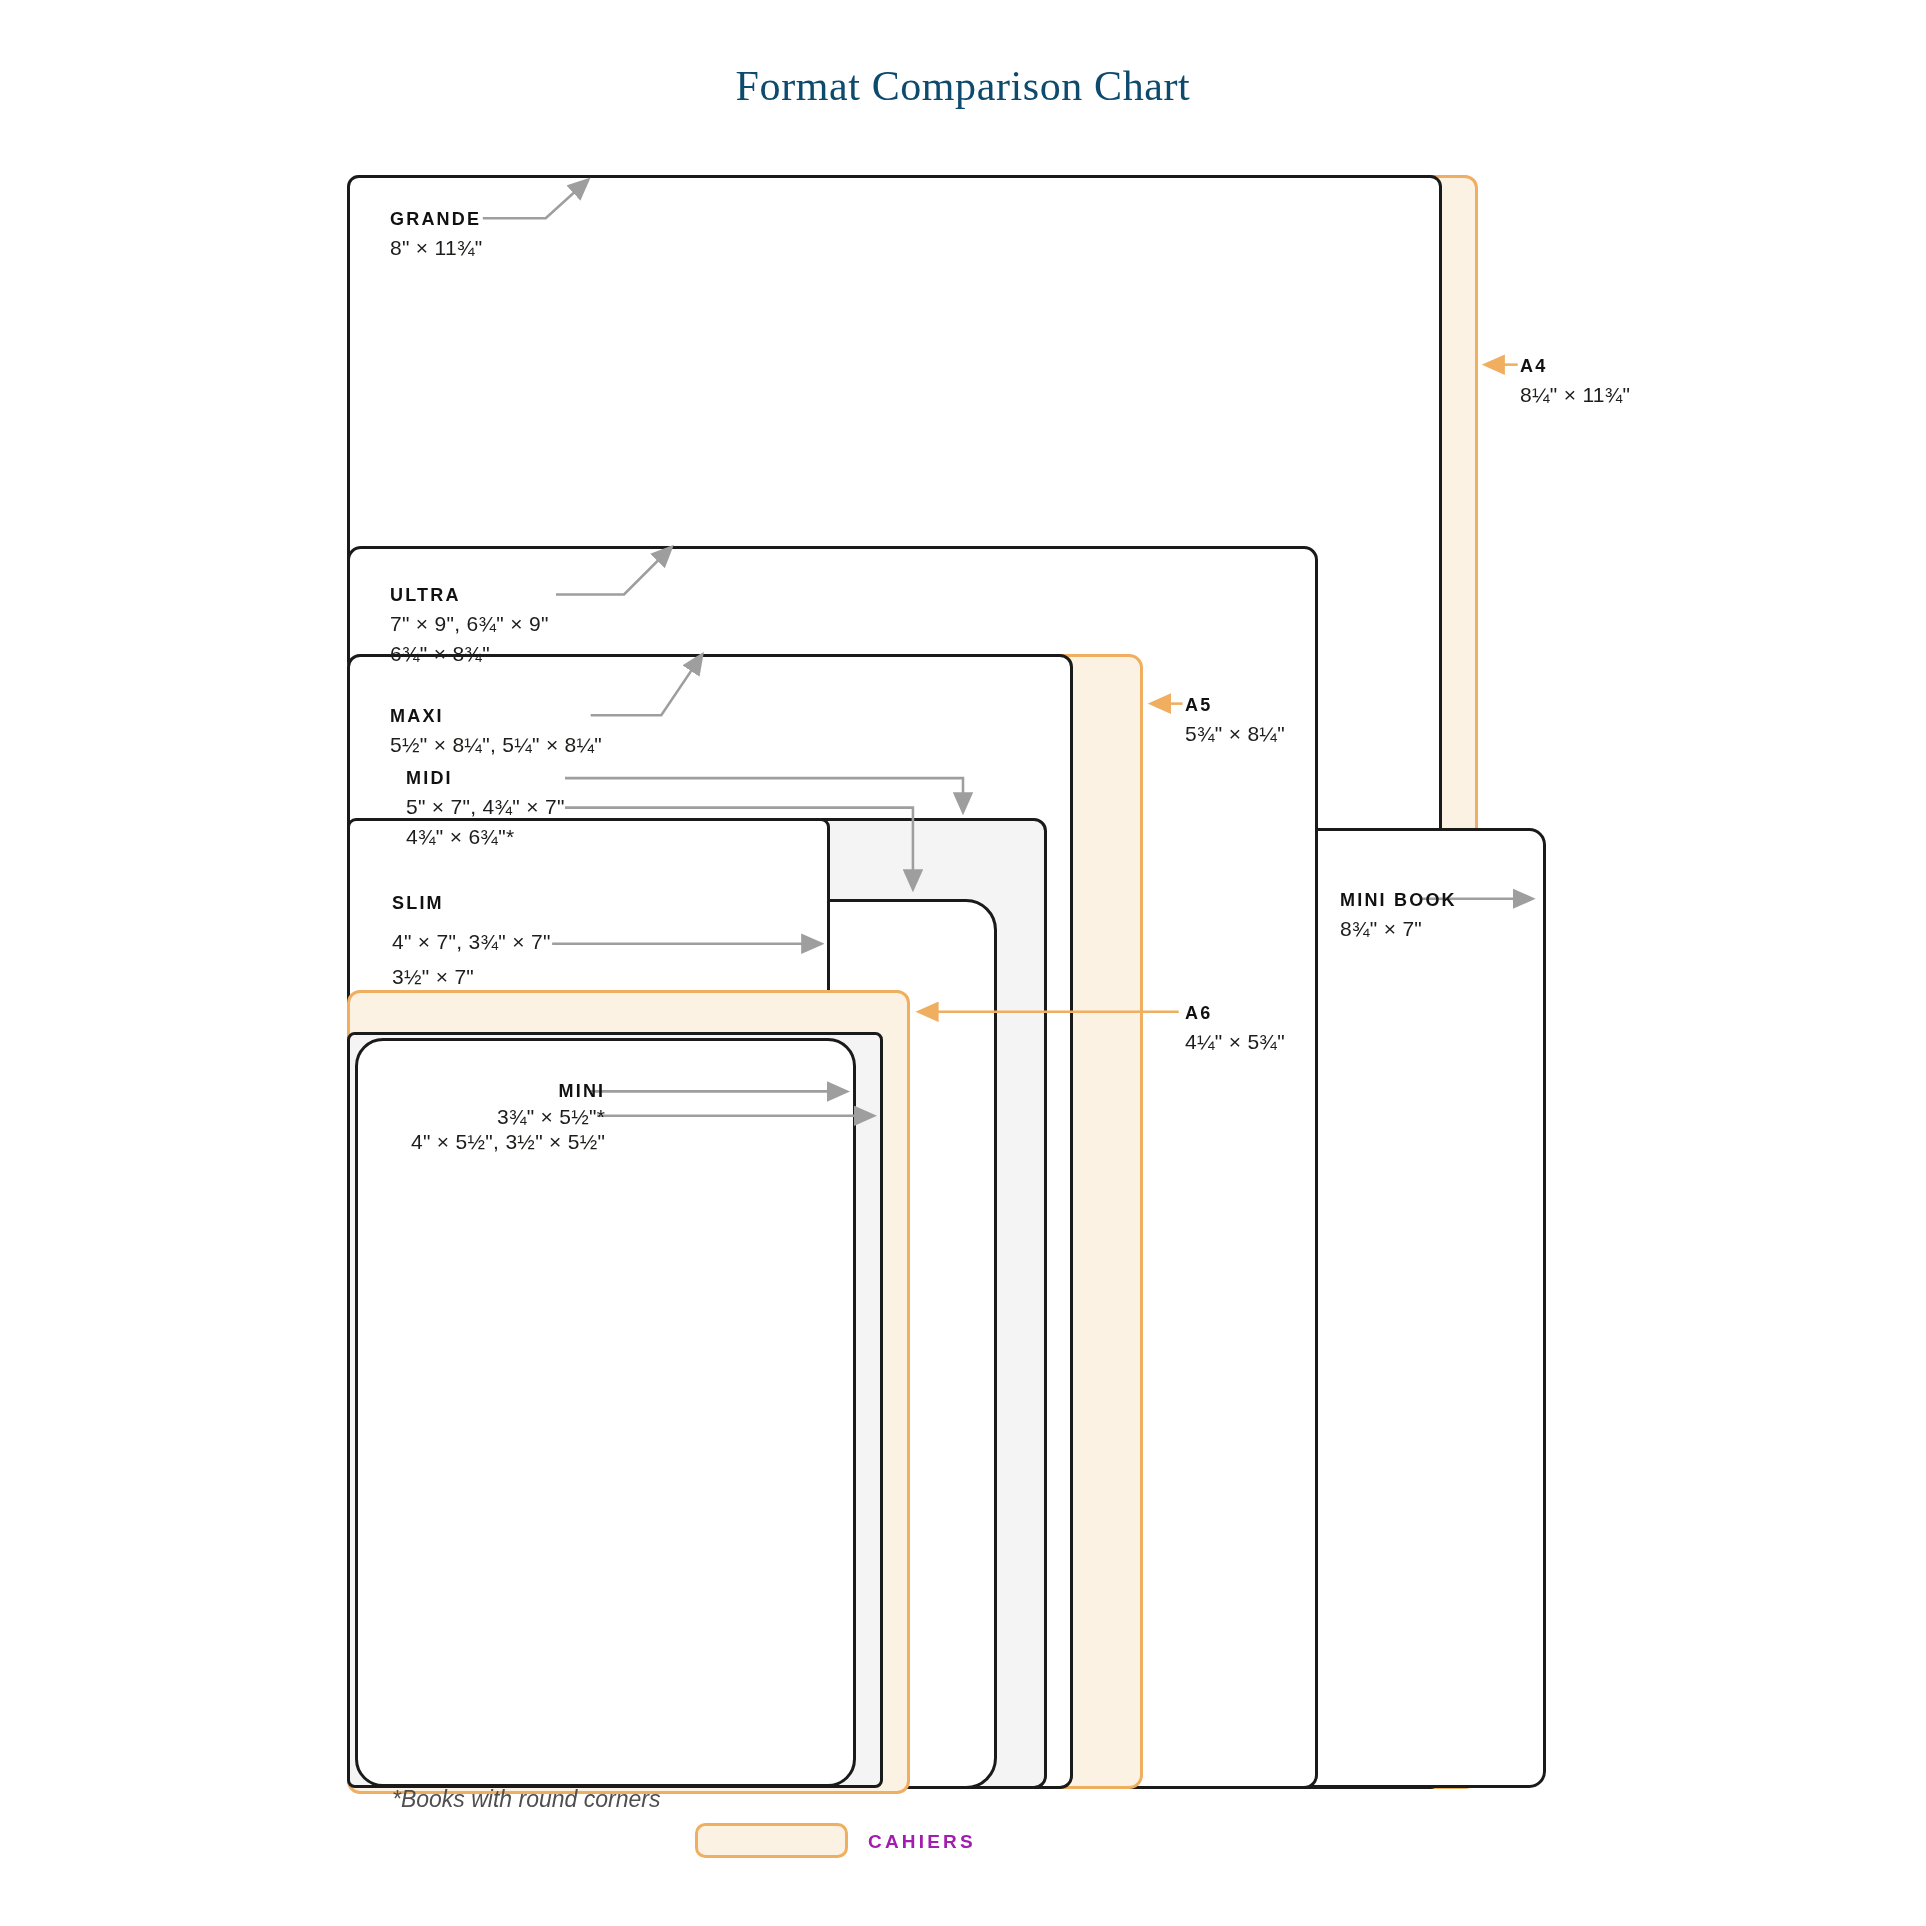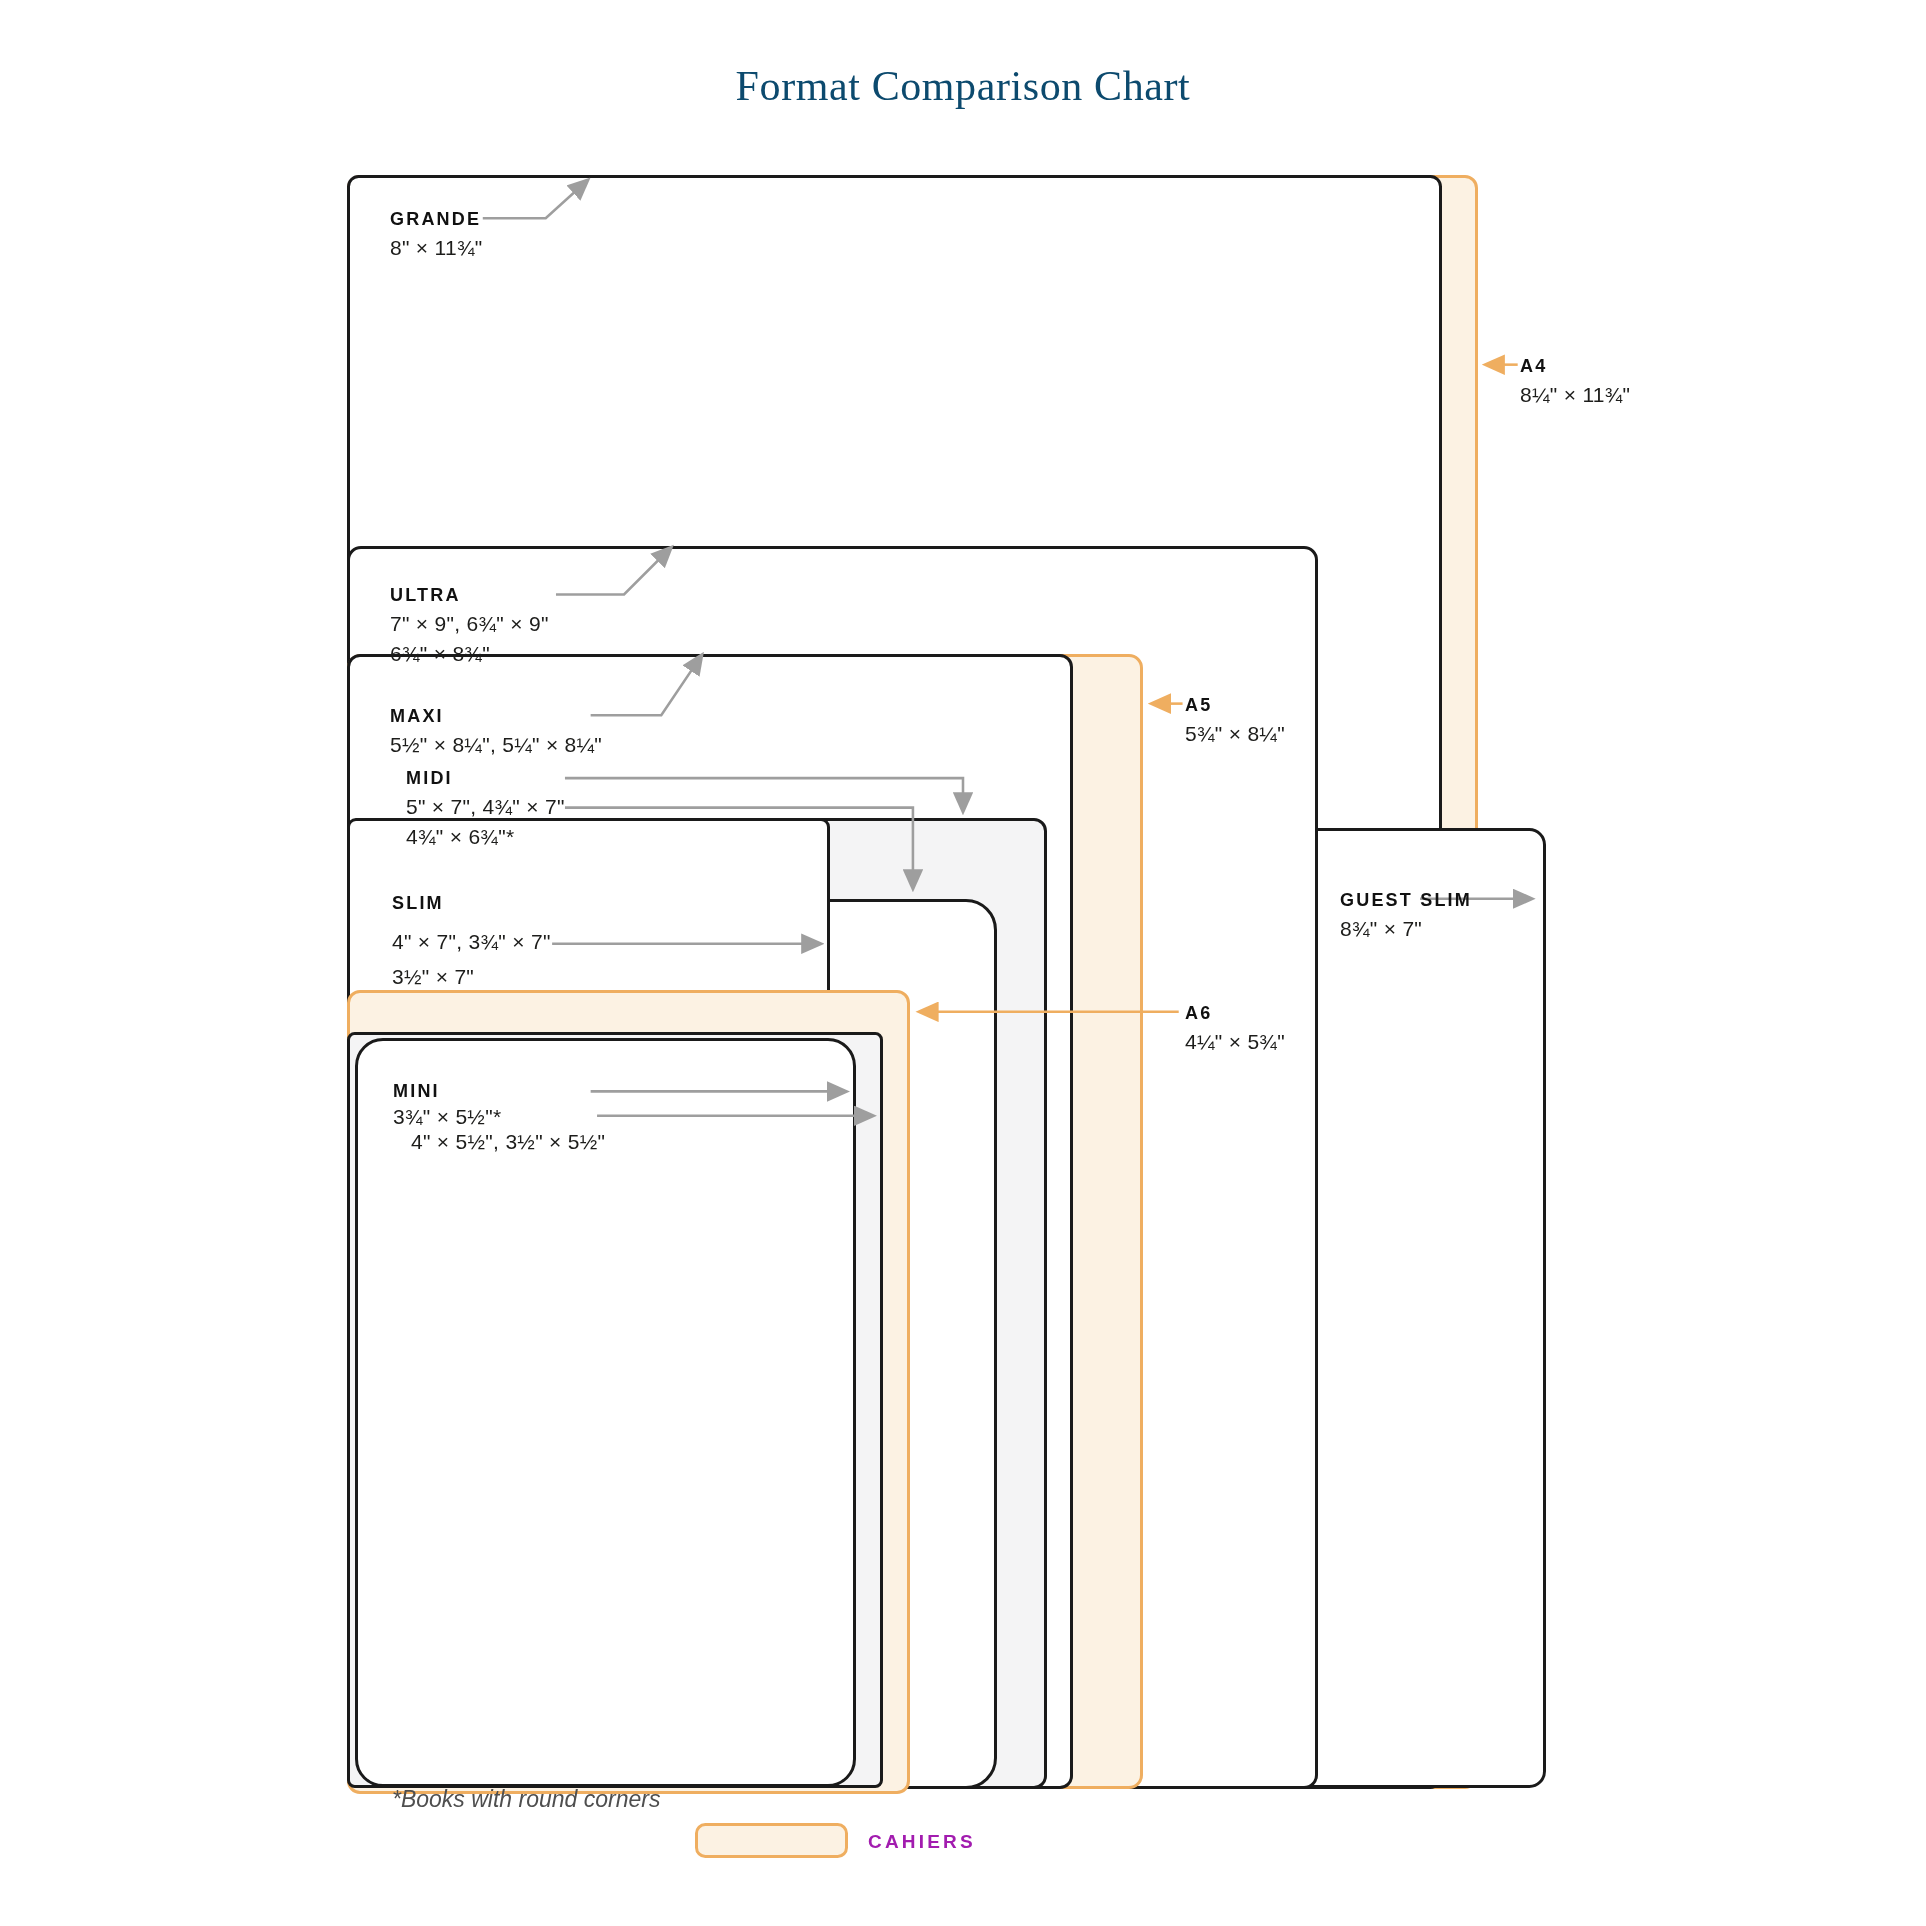--- a/index.html
+++ b/index.html
@@ -116,21 +116,21 @@
     <div class="fmt-dims">5" × 7", 4¾" × 7"</div>
     <div class="fmt-dims">4¾" × 6¾"*</div>
   </div>
 
   <div class="fmt-label" id="slim-label" style="left:392px;top:868px;">
     <div class="fmt-name">SLIM</div>
     <div class="fmt-dims">4" × 7", 3¾" × 7"</div>
     <div class="fmt-dims">3½" × 7"</div>
   </div>
 
-  <div class="fmt-label" id="mini-label" style="left:393px;top:1056px;">
+  <div class="fmt-label" id="mini-label" style="left:393px;top:1056px;text-align:right;">
     <div class="fmt-name">MINI</div>
     <div class="fmt-dims">3¾" × 5½"*</div>
     <div class="fmt-dims indent">4" × 5½", 3½" × 5½"</div>
   </div>
 
   <div class="fmt-label" id="a4-label" style="left:1520px;top:331px;">
     <div class="fmt-name">A4</div>
     <div class="fmt-dims">8¼" × 11¾"</div>
   </div>
 
@@ -138,21 +138,21 @@
     <div class="fmt-name">A5</div>
     <div class="fmt-dims">5¾" × 8¼"</div>
   </div>
 
   <div class="fmt-label" id="a6-label" style="left:1185px;top:978px;">
     <div class="fmt-name">A6</div>
     <div class="fmt-dims">4¼" × 5¾"</div>
   </div>
 
   <div class="fmt-label" id="guestbook-label" style="left:1340px;top:865px;">
-    <div class="fmt-name">GUEST SLIM</div>
+    <div class="fmt-name">MINI BOOK</div>
     <div class="fmt-dims">8¾" × 7"</div>
   </div>
 
   <div class="note" id="footnote">*Books with round corners</div>
 
 
   <div id="legend-swatch"></div>
   <div id="legend-label">CAHIERS</div>
 
 </div>

